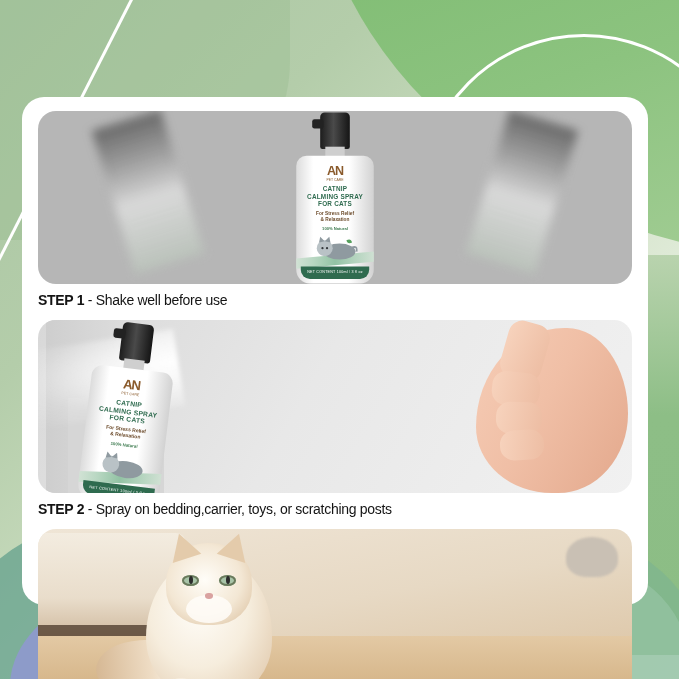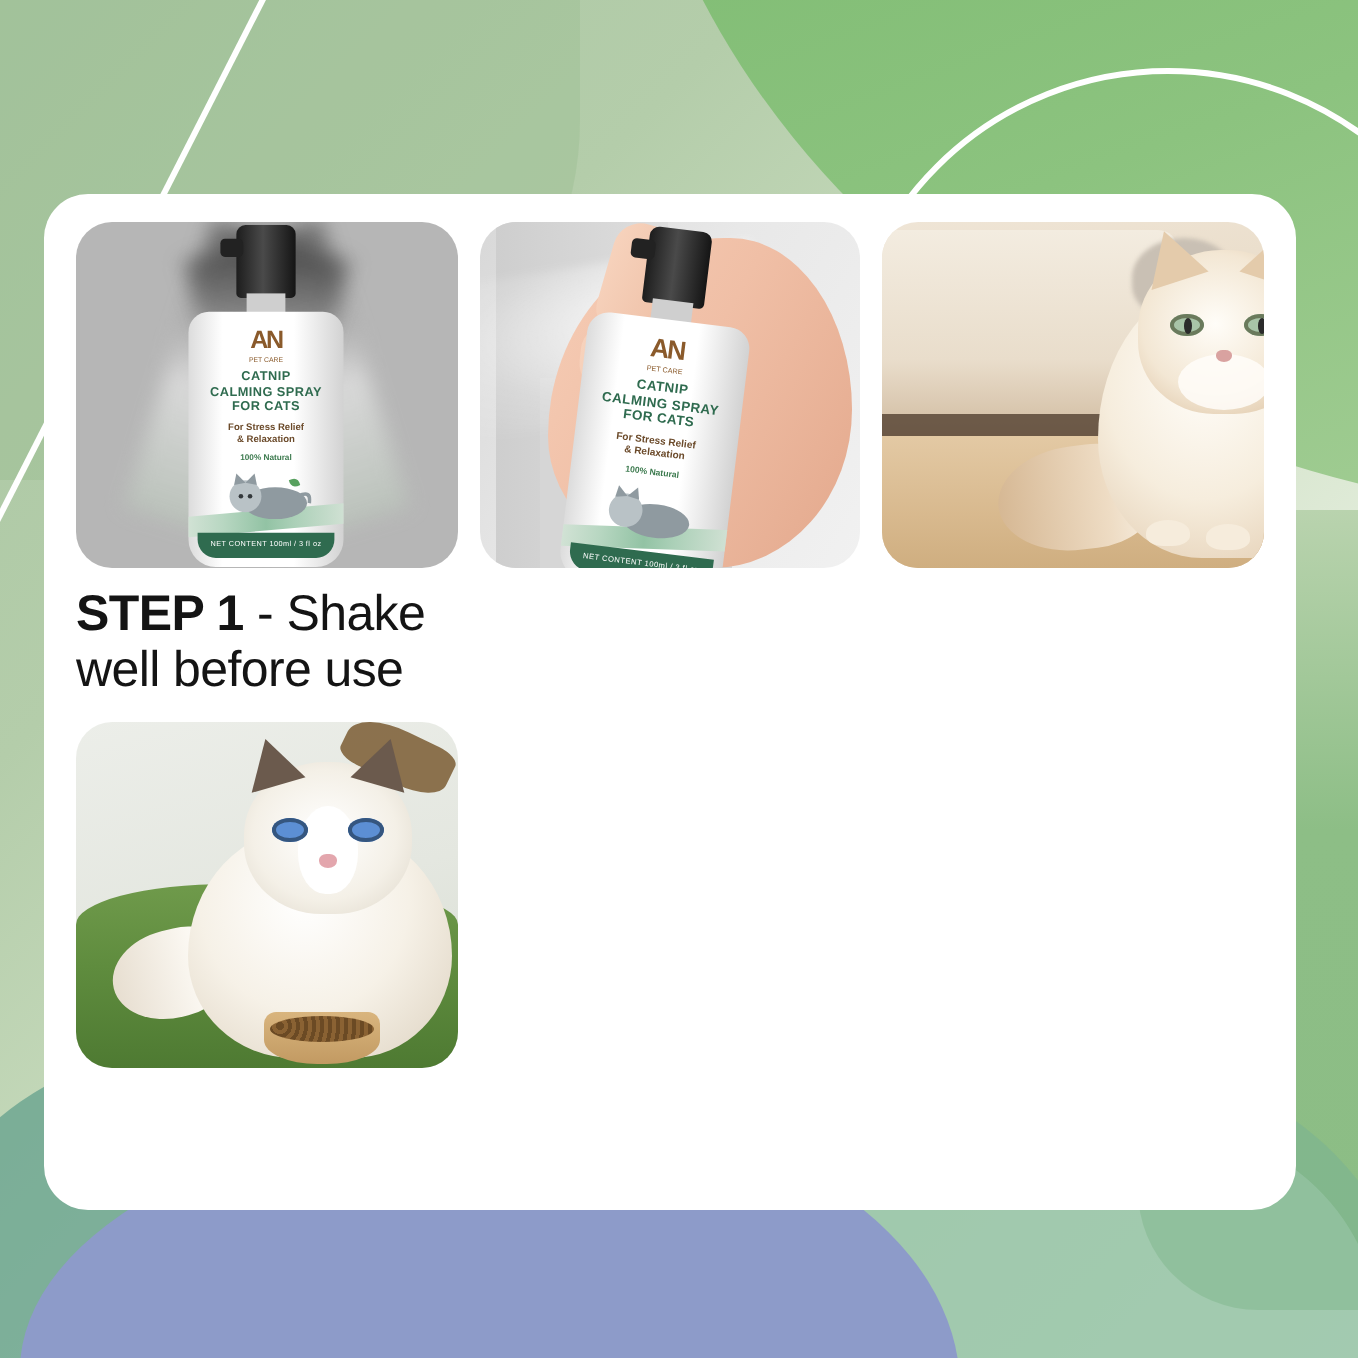--- a/index.html
+++ b/index.html
@@ -115,40 +115,40 @@
     position: absolute;
     left: 22px; top: 97px;
     width: 626px; height: 508px;
     background: #ffffff;
     border-radius: 22px;
     z-index: 4;
     padding: 14px 16px 10px 16px;
   }
   .grid {
     display: grid;
-    grid-template-columns: 1fr 1fr 1fr;
+    grid-template-columns: 1fr;
     grid-template-rows: 1fr 1fr;
     column-gap: 18px;
     row-gap: 6px;
     width: 100%; height: 100%; gap: 11px;
   }
   .cell { display: flex; flex-direction: column; }
 
   .photo {
     position: relative;
     width: 100%;
     height: 173px;
     border-radius: 18px;
     overflow: hidden;
     flex: 0 0 auto;
   }
 
   .caption {
     margin-top: 9px;
-    font-size: 25px;
+    font-size: 14px;
     line-height: 1.13;
     color: #141414;
     letter-spacing: -0.3px;
   }
   .caption .step { font-weight: bold; }
 
   
   .p1 { background: #b6b6b6; }
   .blur-l, .blur-r {
     position: absolute; top: 6px;
@@ -503,20 +503,23 @@
               </svg>
               <div class="foot">NET CONTENT 100ml / 3 fl oz</div>
             </div>
           </div>
           <div class="hand"></div>
           <div class="finger f1"></div>
           <div class="finger f2"></div>
           <div class="finger f3"></div>
           <div class="finger f4"></div>
         </div>
+        <div class="caption">
+          <span class="step">STEP 2</span><span> - Spray on bedding,carrier, toys, or scratching posts</span>
+        </div>
       </div>
 
       <div class="cell">
         <div class="photo p3">
           <div class="sofa"></div>
           <div class="sofa-dark"></div>
           <div class="floor"></div>
           <div class="post"></div>
           <div class="cat3-tail"></div>
           <div class="cat3-body">

